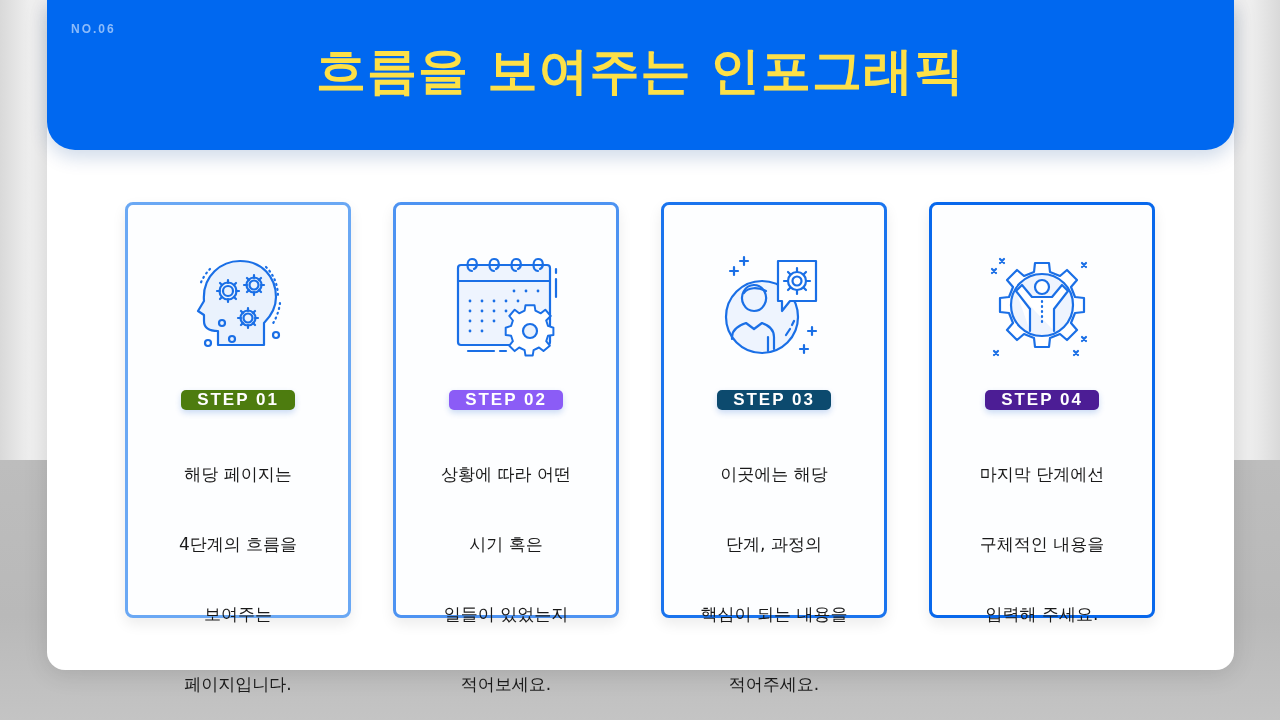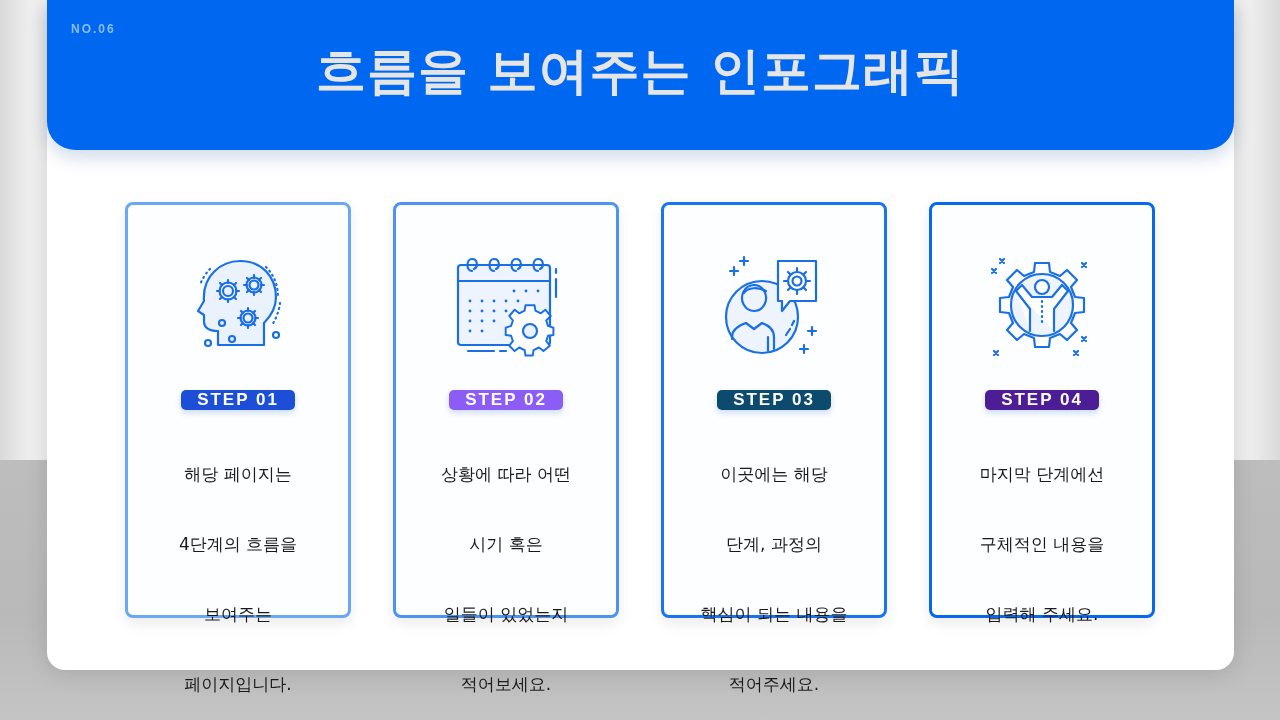--- a/index.html
+++ b/index.html
@@ -26,21 +26,21 @@
       box-shadow: 0 8px 18px rgba(0,60,140,0.18);
       z-index: 2;
     }
     .slide-no {
       position: absolute; left: 24px; top: 22px;
       color: #8dbcfa; font-size: 12px; font-weight: bold; letter-spacing: 2px;
       font-family: "Liberation Sans", sans-serif;
     }
     .title {
       position: absolute; left: 0; right: 0; top: 38px;
-      text-align: center; color: #e5e5e5;
+      text-align: center; color: #fde047;
       font-size: 50px; font-weight: bold; letter-spacing: 1px;
       font-family: "DejaVu Sans", sans-serif;
     }
     .cards {
       position: absolute; left: 125px; top: 202px; z-index: 3;
       display: flex; gap: 42px;
     }
     .card {
       width: 226px; height: 416px;
       background: #fdfeff;
@@ -108,21 +108,21 @@
             <circle r="4.5"></circle>
             <path d="M0 -10 L0 -7 M0 7 L0 10 M-10 0 L-7 0 M7 0 L10 0 M-7 -7 L-5 -5 M5 5 L7 7 M-7 7 L-5 5 M5 -5 L7 -7"></path>
             <circle r="7.5"></circle>
           </g>
         <circle cx="44" cy="78" r="3"></circle>
         <circle cx="54" cy="94" r="3"></circle>
         <circle cx="30" cy="98" r="3"></circle>
         <circle cx="98" cy="90" r="3"></circle>
       </svg>
     </div>
-    <div class="badge" style="background:#1d4ed8;">STEP 01</div>
+    <div class="badge" style="background:#4d7c0f;">STEP 01</div>
     <div class="desc">
       <div>해당 페이지는</div>
       <div>4단계의 흐름을</div>
       <div>보여주는</div>
       <div>페이지입니다.</div>
     </div>
   </div>
 
   <div class="card" style="border-color:#4d93f2;">
     <div class="icon-wrap">

